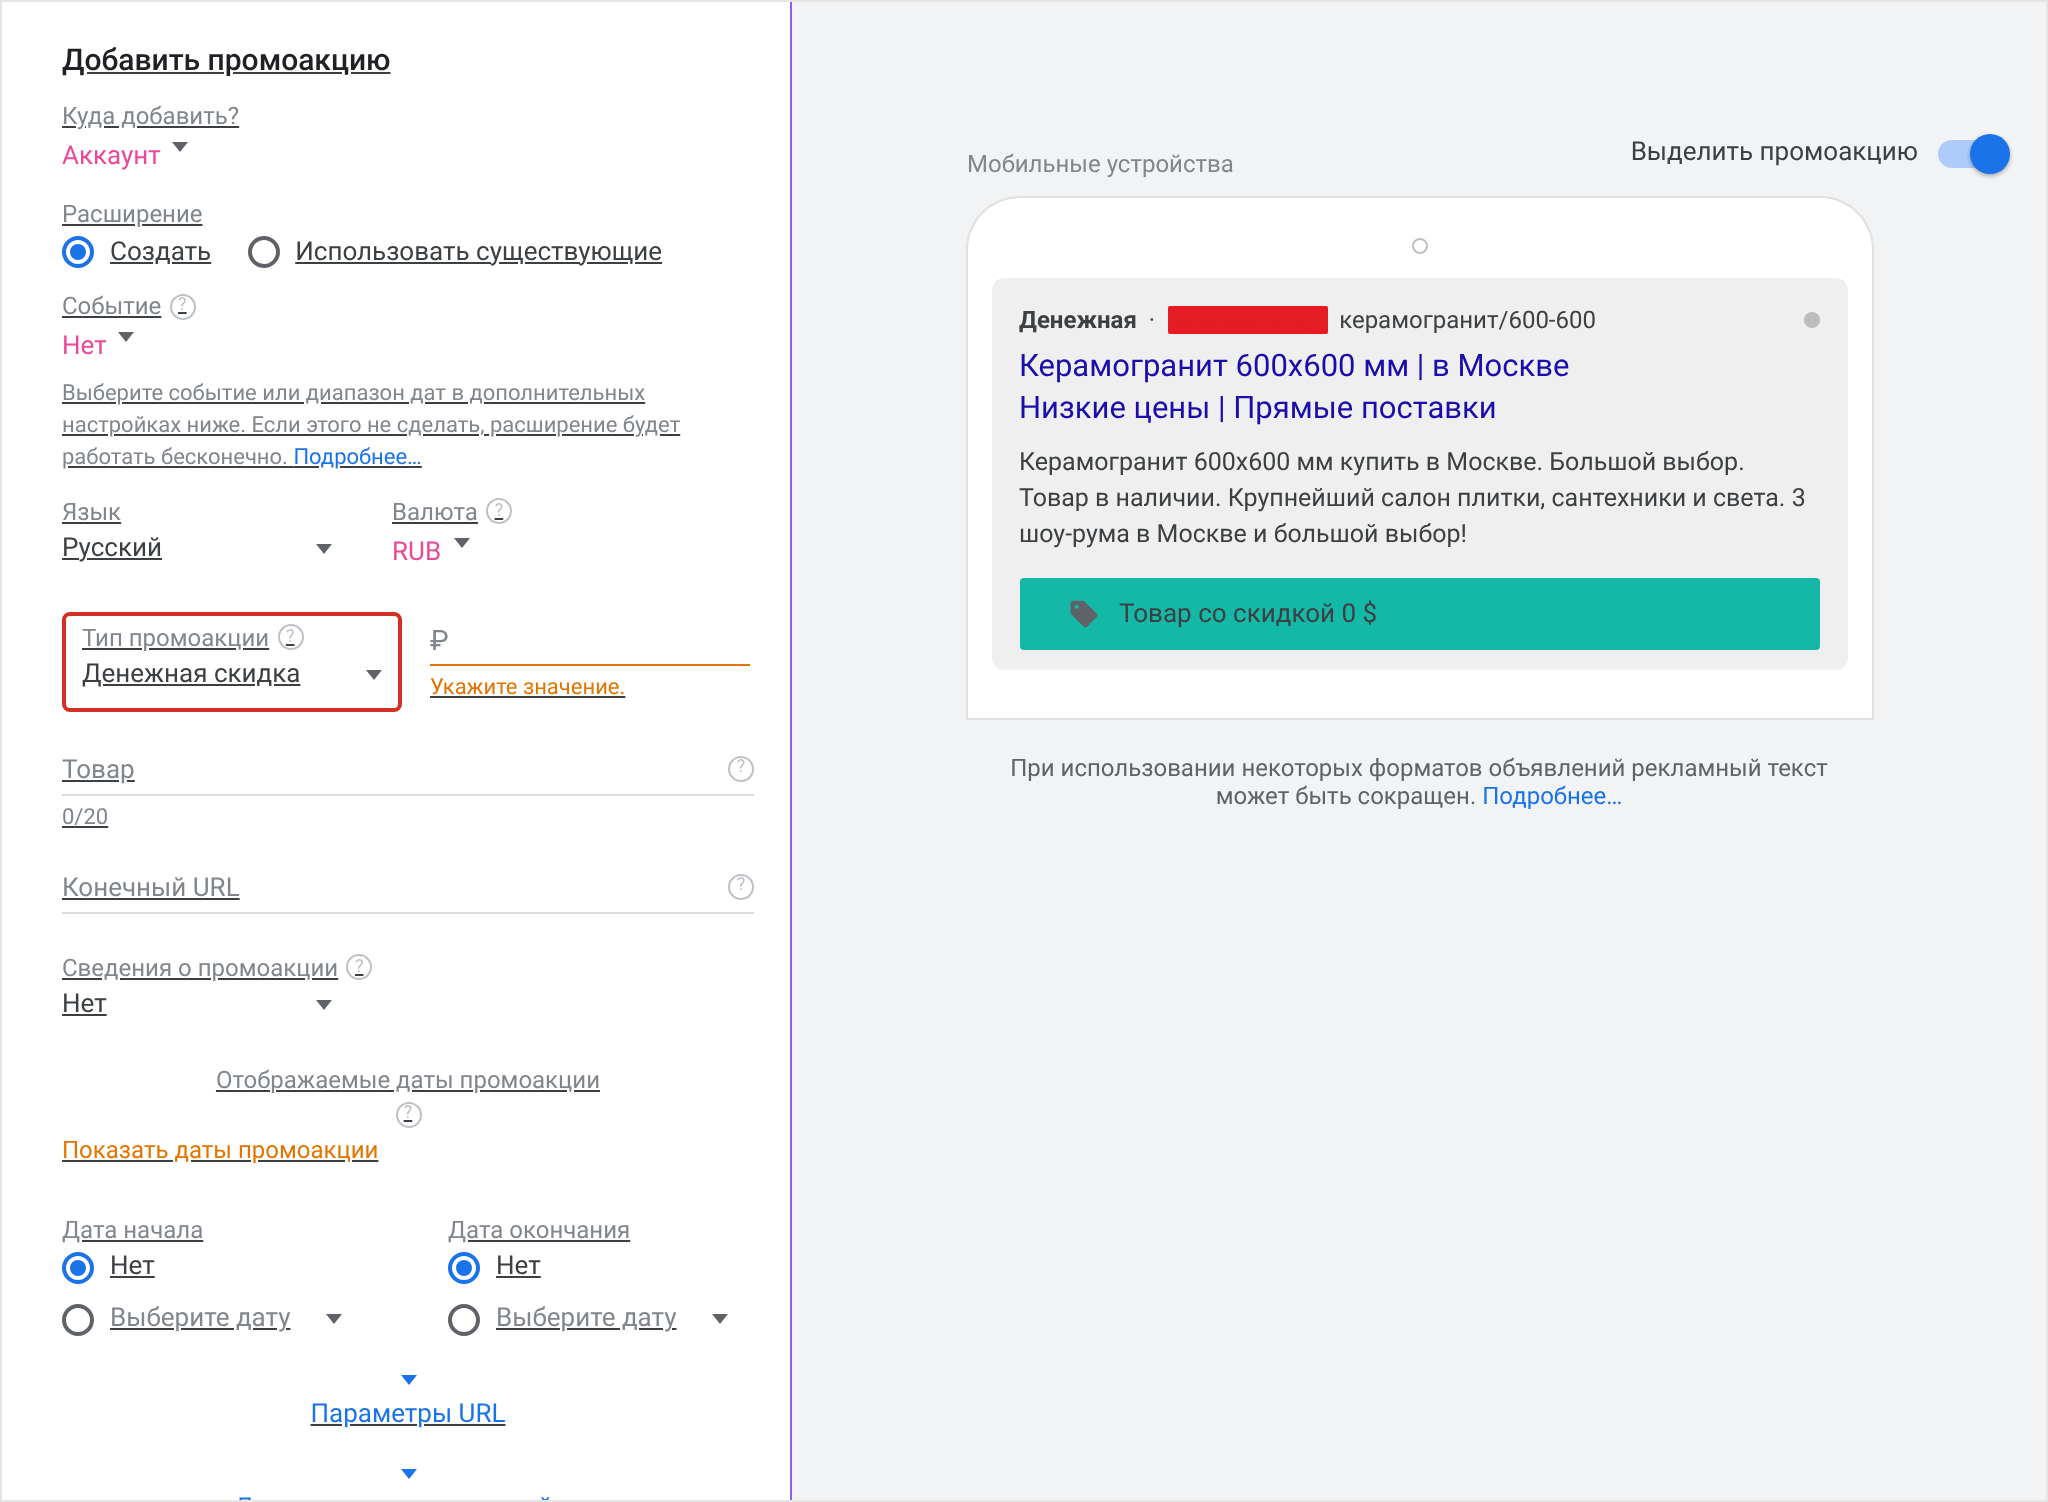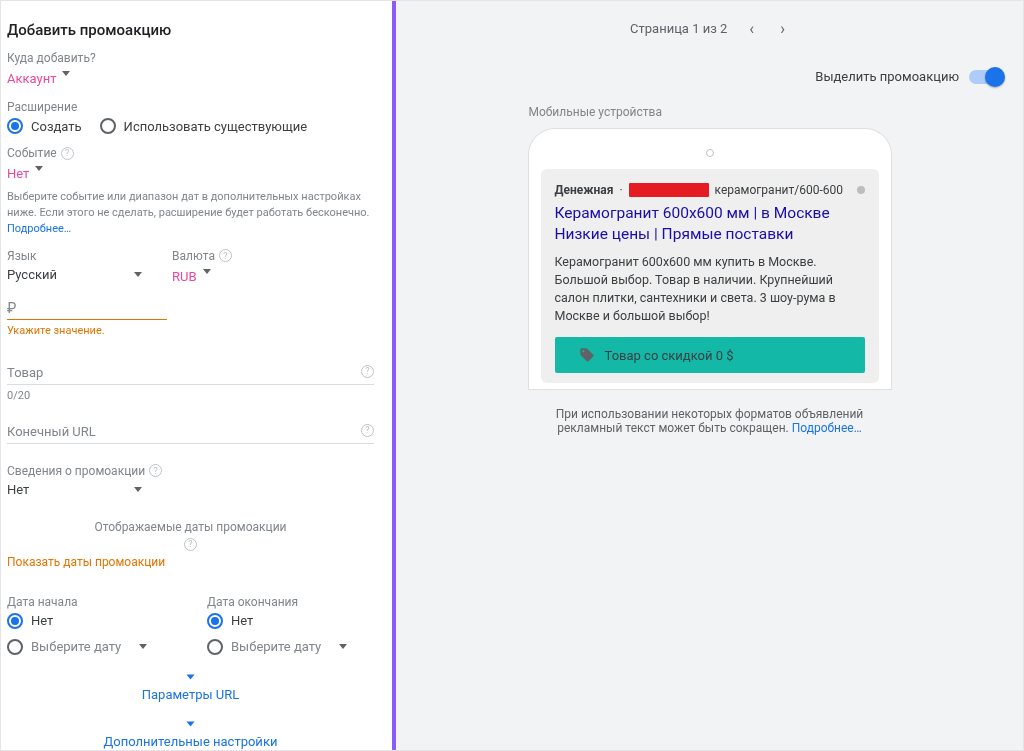--- a/index.html
+++ b/index.html
@@ -5,22 +5,22 @@
   * { box-sizing: border-box; }
   body {
     margin: 0;
     font-family: Roboto, Arial, sans-serif;
     font-size: 13px;
     color: #3c4043;
     background: #fff;
   }
   .container { display: flex; width: 1024px; height: 751px; border:1px solid #e5e5e5; overflow:hidden;}
   .left {
-    width: 395px; border-right: 4px solid #8b5cf6;
-    padding: 20px 18px 10px 6px; overflow-y:auto;
+    width: 395px; border-right: 1px solid #8b5cf6;
+    padding: 20px 18px 10px 30px; overflow-y:auto;text-decoration:underline;
   }
   .right {
     flex:1; background:#f1f3f4; display:flex; flex-direction:column;
     position:relative; padding-top:12px;
   }
   .title { font-size:15px; font-weight:500; color:#202124; margin-bottom:12px;}
   .label { font-size:12px; color:#80868b; margin-top:12px; margin-bottom:4px; display:flex; align-items:center; gap:4px;}
   .dropdown { display:inline-flex; align-items:flex-start; gap:6px; color:#ec4899; font-size:13px; cursor:pointer; padding:2px 0;}
   .caret { width:0; height:0; border-left:4px solid transparent; border-right:4px solid transparent; border-top:5px solid #5f6368;}
   .row { display:flex; gap:30px; }
@@ -44,21 +44,21 @@
   .section-2col { display:flex; gap:40px; margin-top:14px;}
   .col { width:160px;}
   .expand { display:flex; align-items:center; gap:6px; color:#1a73e8; font-size:13px; margin-top:18px; cursor:pointer;flex-direction:column;}
   .chev { width:0; height:0; border-top:4px solid transparent; border-bottom:4px solid transparent; border-left:5px solid #1a73e8; transform:rotate(90deg);}
   
   .pager { text-align:center; color:#5f6368; font-size:13px; display:flex; justify-content:center; align-items:center; gap:18px; height:30px;}
   .pager .nav-arrow { color:#5f6368; cursor:pointer; font-size:16px; padding:0 4px;}
   .toggle-row { position:absolute; right:20px; top:68px; display:flex; align-items:center; gap:10px; font-size:13px; color:#3c4043;}
   .toggle { width:34px; height:14px; background:#aecbfa; border-radius:10px; position:relative; cursor:pointer;}
   .toggle::after { content:""; position:absolute; right:-2px; top:-3px; width:20px; height:20px; border-radius:50%; background:#1a73e8; box-shadow:0 1px 2px rgba(0,0,0,.3);}
-  .preview-wrap { margin:62px auto 0; width:362px;}
+  .preview-wrap { margin:62px auto 0; width:452px;}
   .preview-label { font-size:12px; color:#80868b; margin-bottom:10px;}
   .phone { background:#fff; border-radius:26px 26px 0 0; padding:20px 12px 0 12px; box-shadow:0 0 0 1px #e0e0e0; height:260px; overflow:hidden; position:relative;}
   .phone-notch { width:8px; height:8px; border:1px solid #bdc1c6; border-radius:50%; margin:0 auto 12px;}
   .ad-card { background:#efefef; border-radius:6px; padding:14px 14px 10px; }
   .ad-top { display:flex; align-items:center; gap:6px; font-size:12px; color:#3c4043;}
   .ad-top .red { background:#e51c23; color:#e51c23; border-radius:1px; padding:0 4px; width:80px; display:inline-block;text-decoration:underline;}
   .ad-dot { width:8px; height:8px; border-radius:50%; background:#bdbdbd; margin-left:auto;}
   .ad-title { color:#1a0dab; font-size:15.5px; line-height:1.35; margin-top:6px; cursor:pointer;}
   .ad-desc { font-size:12.5px; color:#3c4043; margin-top:8px; line-height:1.45;}
   .promo-chip { background:#14b8a6; border-radius:2px; margin-top:12px; padding:10px 24px; display:flex; align-items:center; gap:10px; font-size:13px; color:#3c4043;}
@@ -121,20 +121,30 @@
           <span class="help-icon"></span>
         </div>
         <div class="dropdown">
           <span>RUB</span>
           <span class="caret"></span>
         </div>
       </div>
     </div>
 
     <div class="promo-type-row">
+      <div class="red-box">
+        <div style="font-size:12px;color:#80868b;display:flex;align-items:center;gap:4px;">
+          <span>Тип промоакции</span>
+          <span class="help-icon"></span>
+        </div>
+        <div class="dd-wide" style="margin-top:4px;width:auto;">
+          <span>Денежная скидка</span>
+          <span class="caret"></span>
+        </div>
+      </div>
       <div style="padding-bottom:6px;">
         <div class="ruble">
           <span>₽</span>
         </div>
         <div class="err-msg">Укажите значение.</div>
       </div>
     </div>
 
     <div class="field-group">
       <div class="field-line">
@@ -197,25 +207,20 @@
       <span class="chev"></span>
       <span>Параметры URL</span>
     </div>
     <div class="expand">
       <span class="chev"></span>
       <span>Дополнительные настройки</span>
     </div>
   </div>
 
   <div class="right">
-    <div class="pager">
-      <span>Страница 1 из 2</span>
-      <span class="nav-arrow">‹</span>
-      <span class="nav-arrow">›</span>
-    </div>
 
     <div class="toggle-row">
       <span>Выделить промоакцию</span>
       <span class="toggle"></span>
     </div>
 
     <div class="preview-wrap">
       <div class="preview-label">Мобильные устройства</div>
       <div class="phone">
         <div class="phone-notch"></div>

